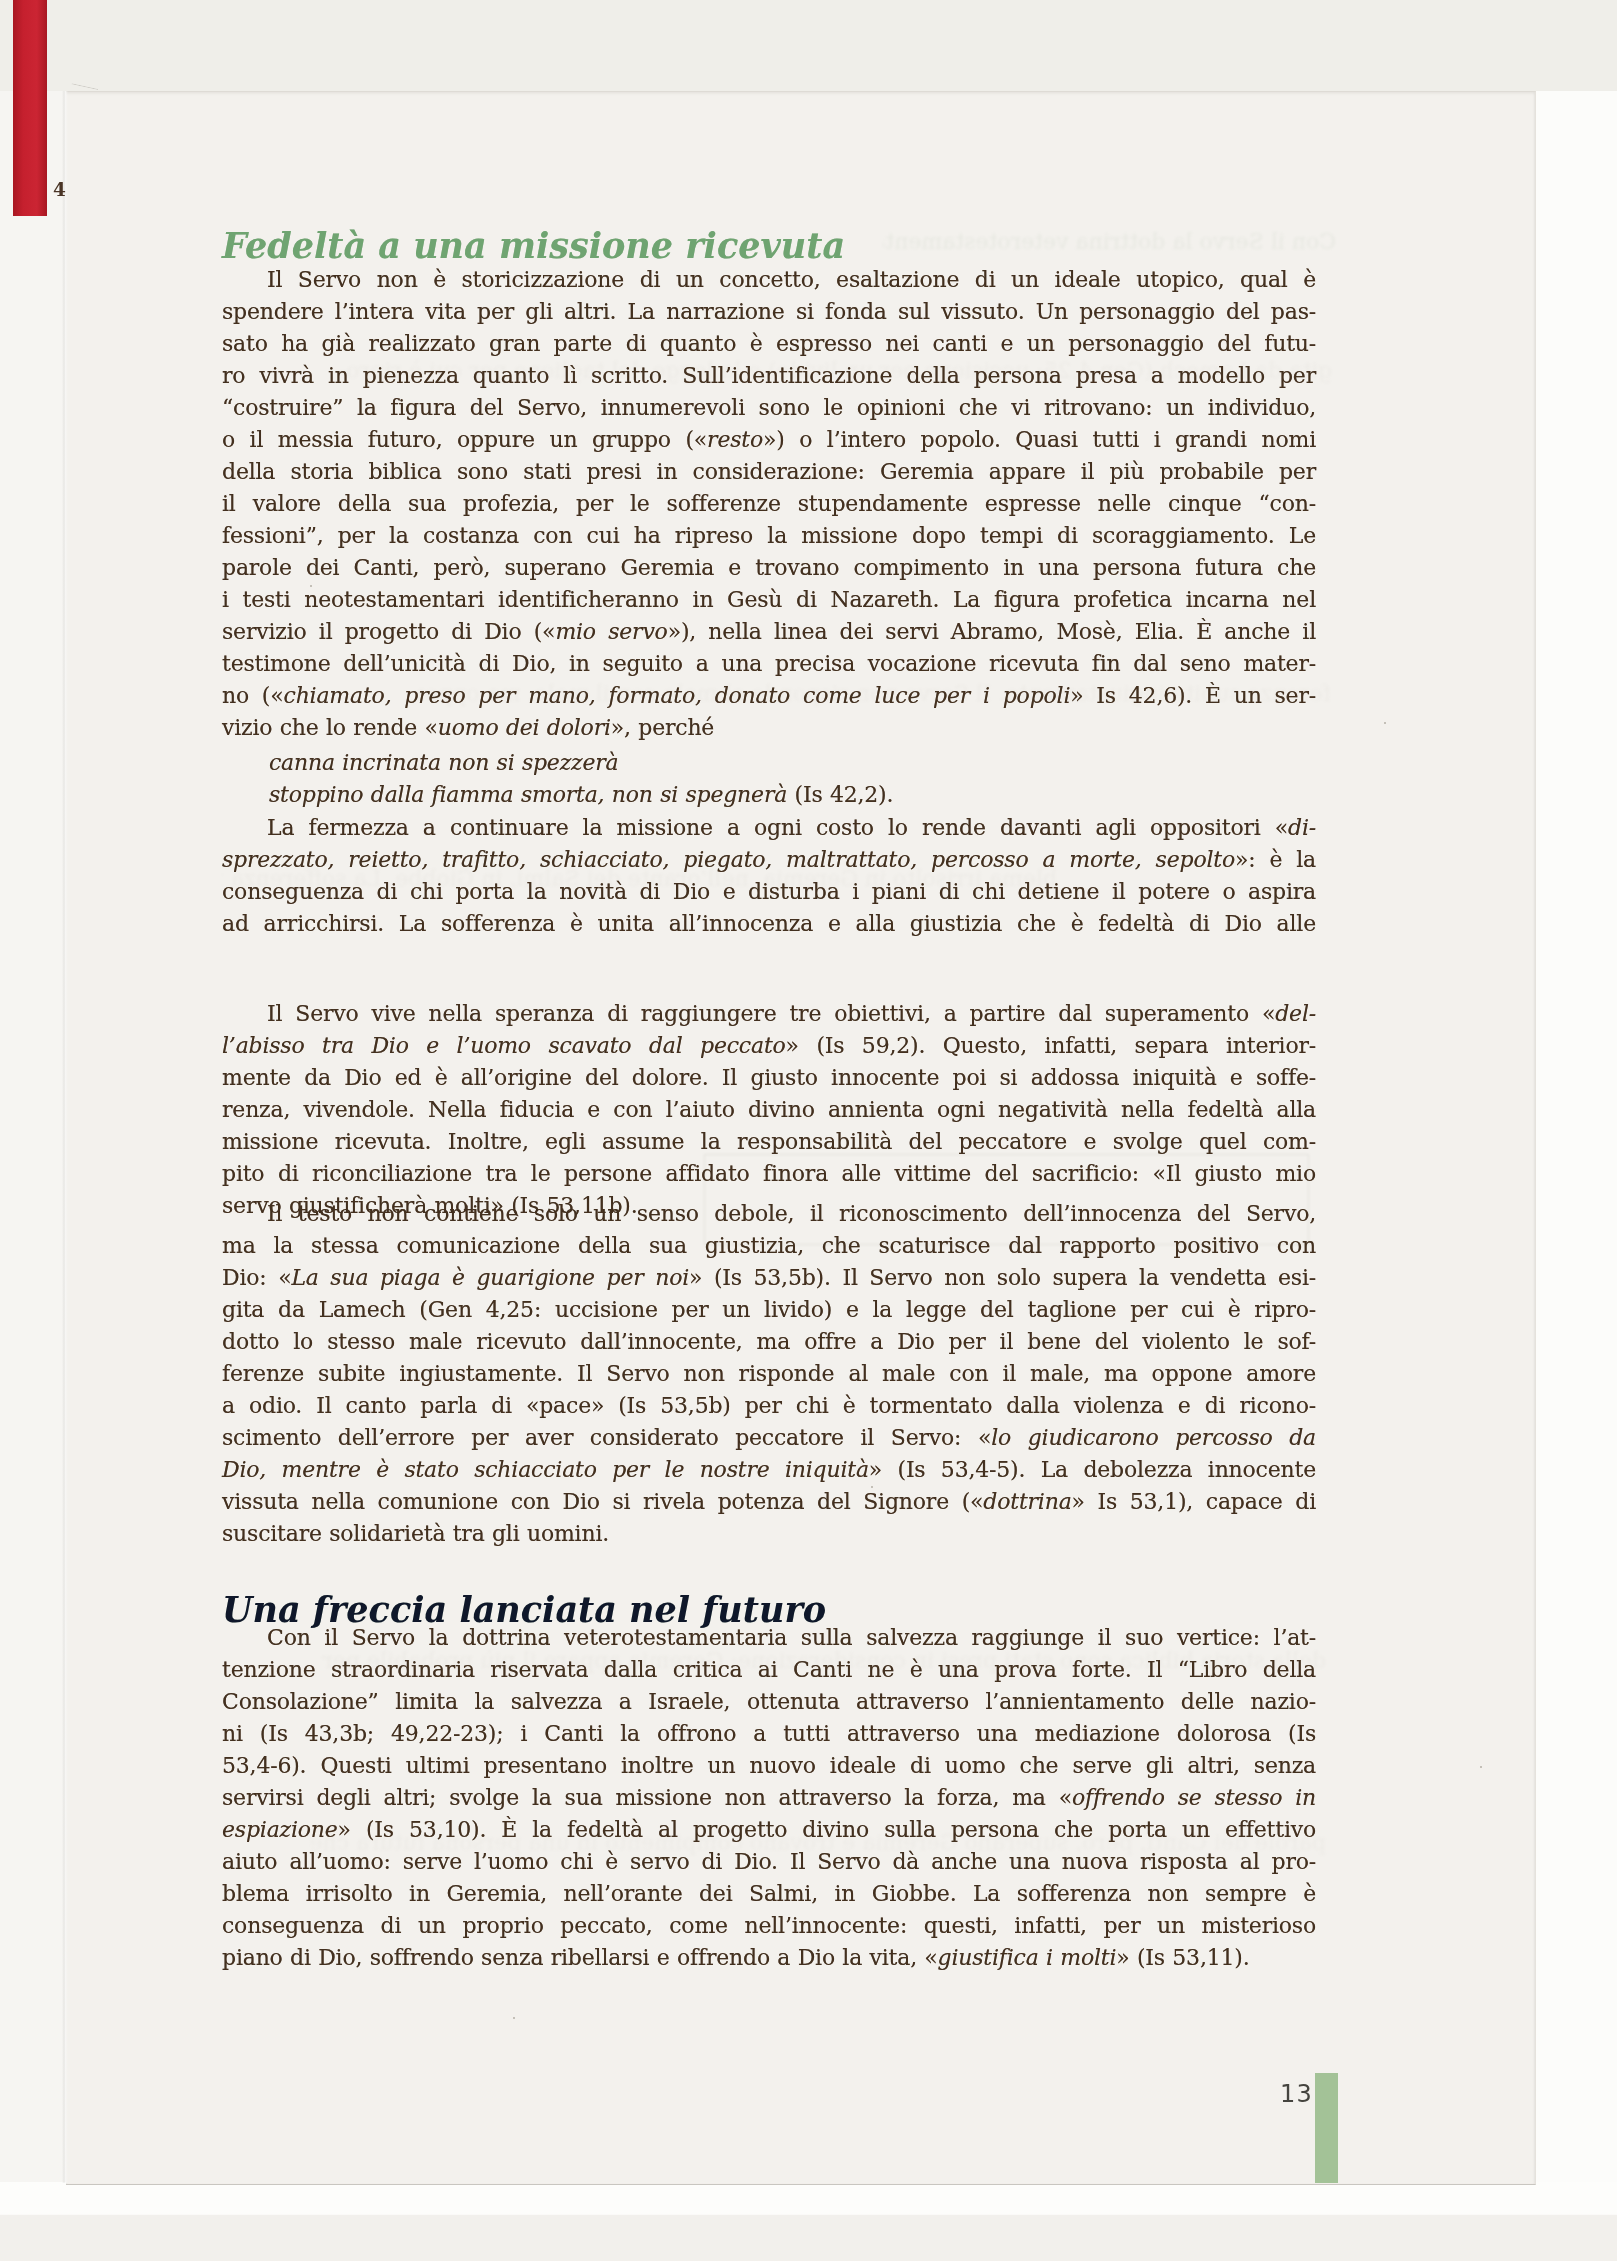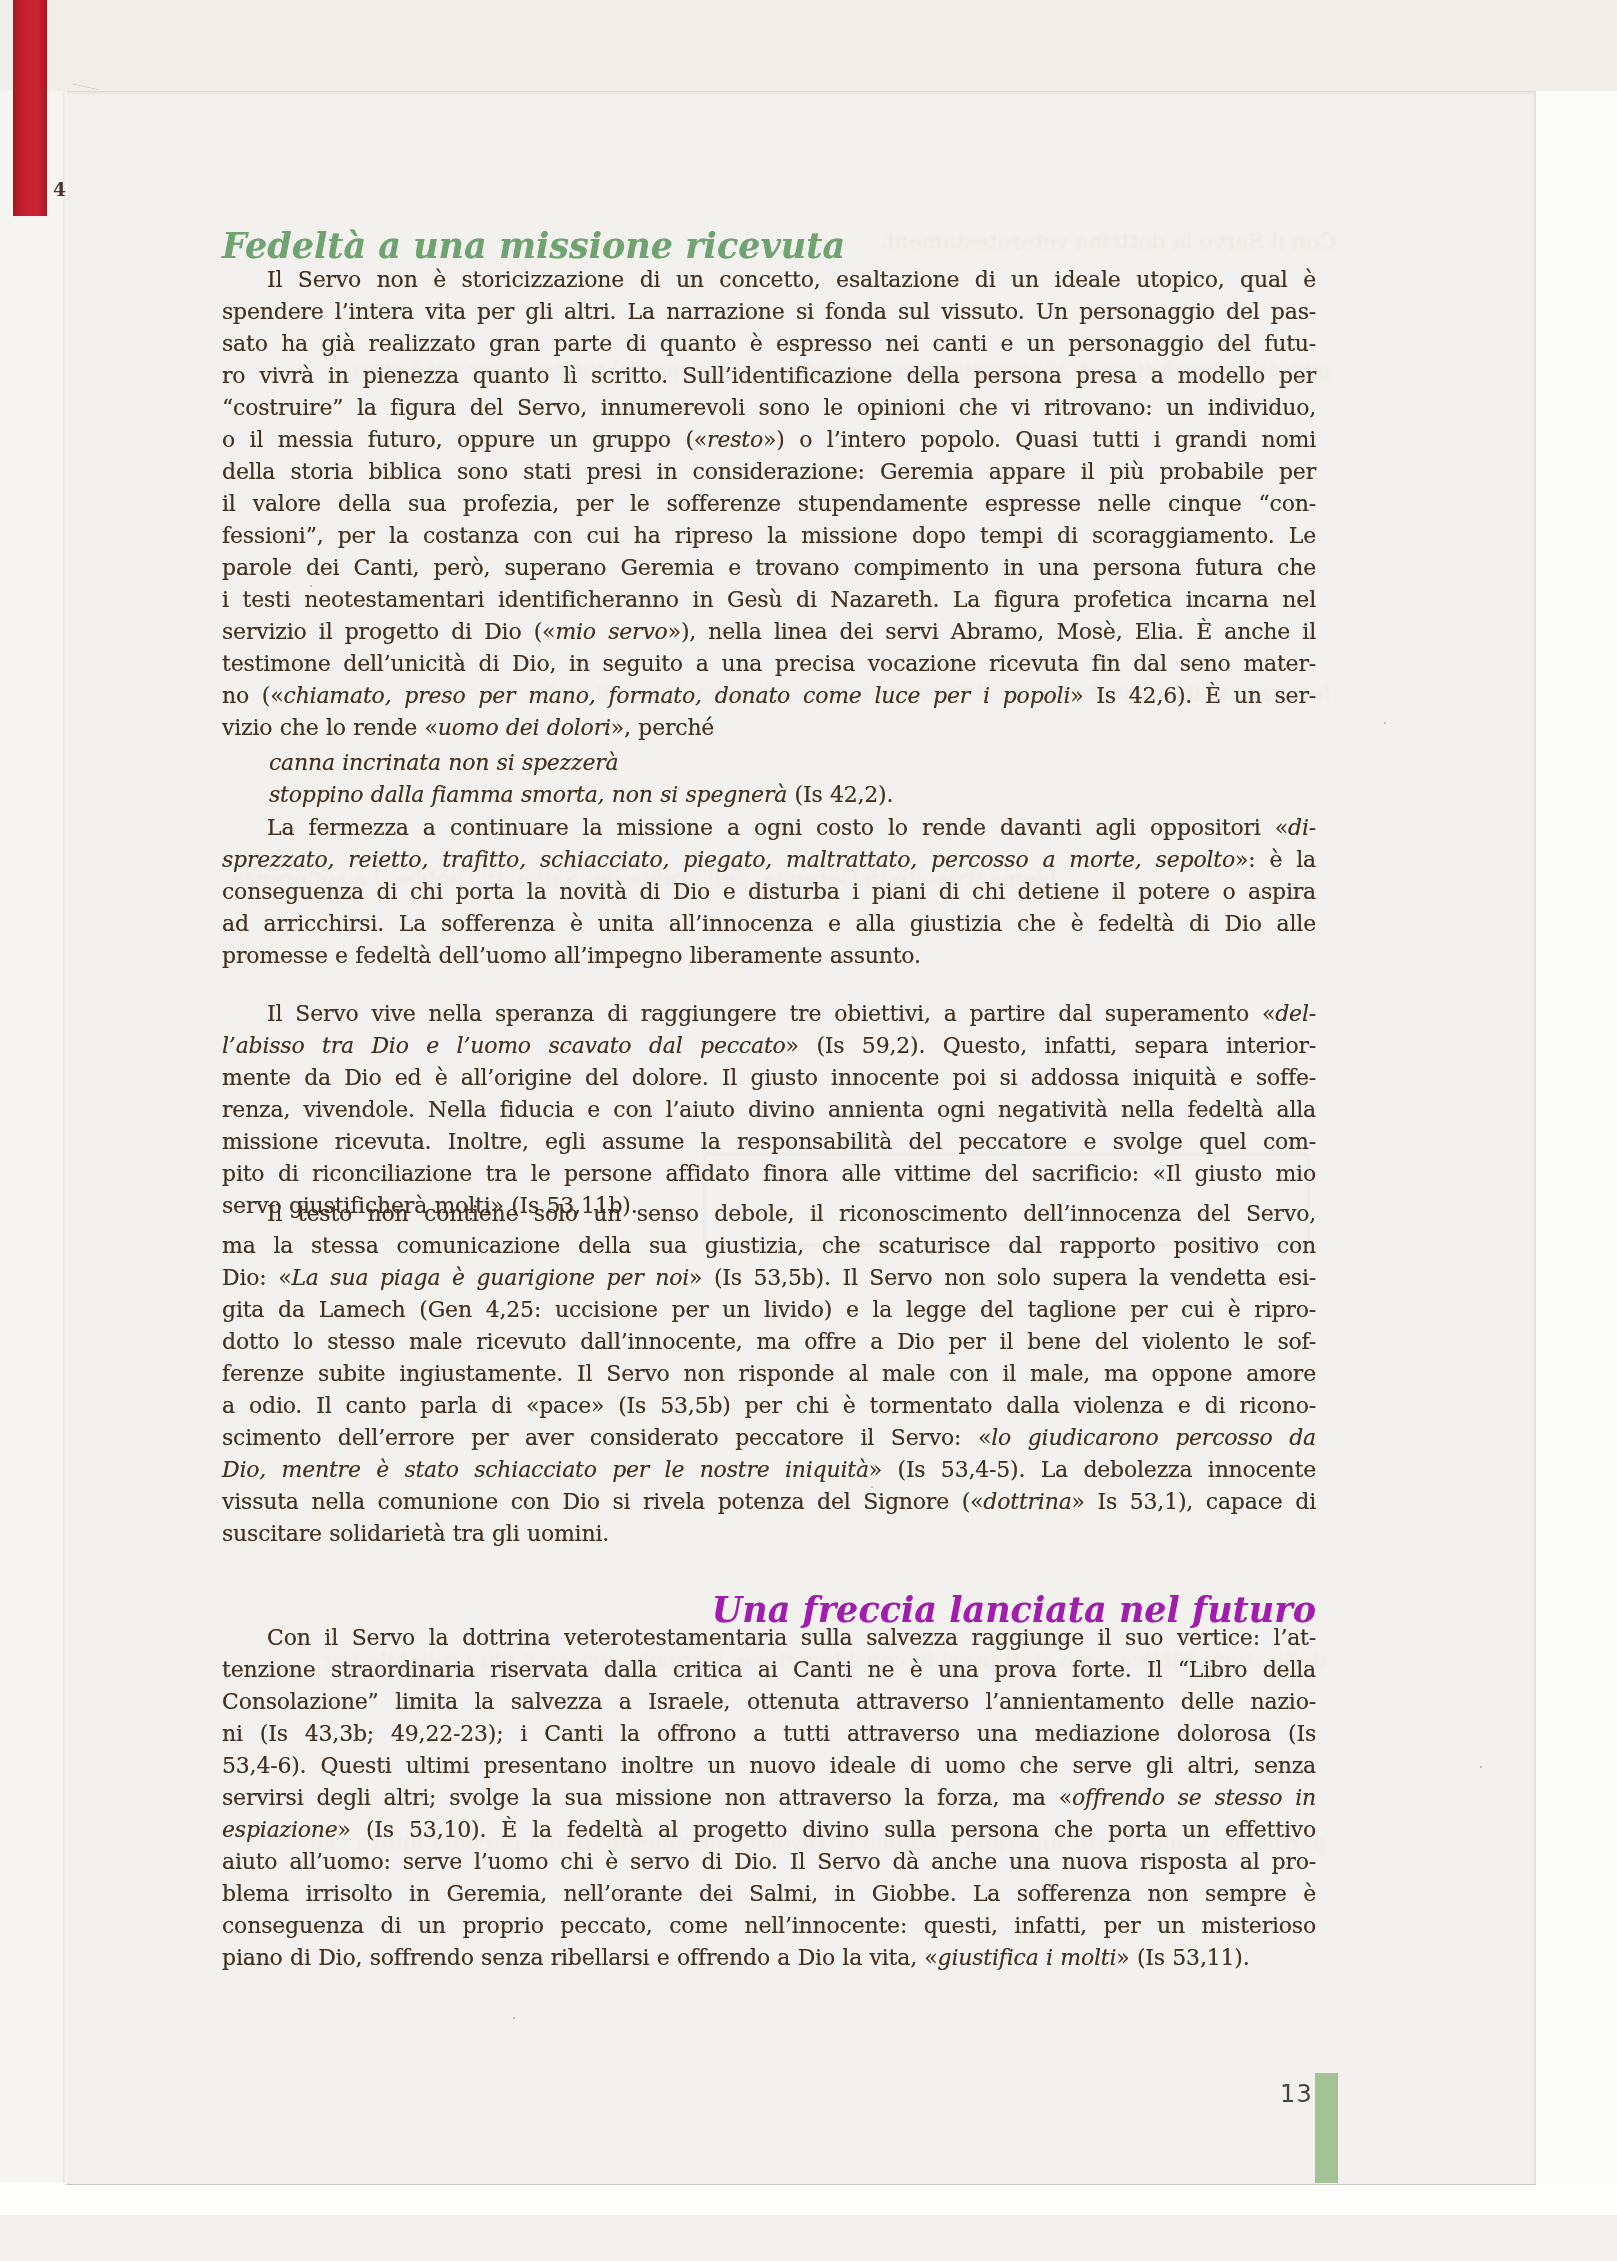--- a/index.html
+++ b/index.html
@@ -31,21 +31,21 @@
   .folio-right{position:absolute;left:1280px;top:2080px;font-size:24px;color:#45443f;
                font-family:"DejaVu Sans","Liberation Sans",sans-serif;letter-spacing:1.2px;}
   .folio-bar{position:absolute;left:1315px;top:2073px;width:23px;height:110px;background:#a3c297;}
 
   
   .column{position:absolute;left:222px;top:228px;width:1094px;color:#43301f;}
   .blk{position:absolute;left:0;width:1094px;}
   .h1,.h2{font-size:35px;font-weight:bold;font-style:italic;line-height:35px;letter-spacing:0;
           text-shadow:0 0 0.6px rgba(120,160,120,.5);}
   .h1{color:#6fa471;}
-  .h2{color:#a21caf;text-align:right;}
+  .h2{color:#0f172a;}
   .line{font-size:22px;line-height:32px;letter-spacing:-0.2px;word-spacing:0.6px;
         text-align:justify;text-align-last:justify;white-space:normal;
         text-shadow:0 0 0.5px rgba(67,48,31,.55);}
   .line.last{text-align-last:left;}
   .line.first{text-indent:45px;}
   .verse .line{text-align:center;text-align-last:left;padding-left:47px;}
 
   
   .ghost{position:absolute;overflow:hidden;white-space:nowrap;transform:scaleX(-1);
          filter:blur(1.8px);font-size:22px;color:#7d8a72;pointer-events:none;}
@@ -91,21 +91,20 @@
       </div>
       <div class="blk verse" style="top: 519px;">
         <div class="line"><i>canna incrinata non si spezzerà</i></div>
         <div class="line last"><i>stoppino dalla fiamma smorta, non si spegnerà</i> (Is 42,2).</div>
       </div>
       <div class="blk" style="top: 584px;">
         <div class="line first">La fermezza a continuare la missione a ogni costo lo rende davanti agli oppositori «<i>di-</i></div>
         <div class="line"><i>sprezzato, reietto, trafitto, schiacciato, piegato, maltrattato, percosso a morte, sepolto</i>»: è la</div>
         <div class="line">conseguenza di chi porta la novità di Dio e disturba i piani di chi detiene il potere o aspira</div>
         <div class="line">ad arricchirsi. La sofferenza è unita all’innocenza e alla giustizia che è fedeltà di Dio alle</div>
-        <div class="line last">promesse e fedeltà dell’uomo all’impegno liberamente assunto.</div>
       </div>
       <div class="blk" style="top: 770px;">
         <div class="line first">Il Servo vive nella speranza di raggiungere tre obiettivi, a partire dal superamento «<i>del-</i></div>
         <div class="line"><i>l’abisso tra Dio e l’uomo scavato dal peccato</i>» (Is 59,2). Questo, infatti, separa interior-</div>
         <div class="line">mente da Dio ed è all’origine del dolore. Il giusto innocente poi si addossa iniquità e soffe-</div>
         <div class="line">renza, vivendole. Nella fiducia e con l’aiuto divino annienta ogni negatività nella fedeltà alla</div>
         <div class="line">missione ricevuta. Inoltre, egli assume la responsabilità del peccatore e svolge quel com-</div>
         <div class="line">pito di riconciliazione tra le persone affidato finora alle vittime del sacrificio: «Il giusto mio</div>
         <div class="line last">servo giustificherà molti» (Is 53,11b).</div>
       </div>

